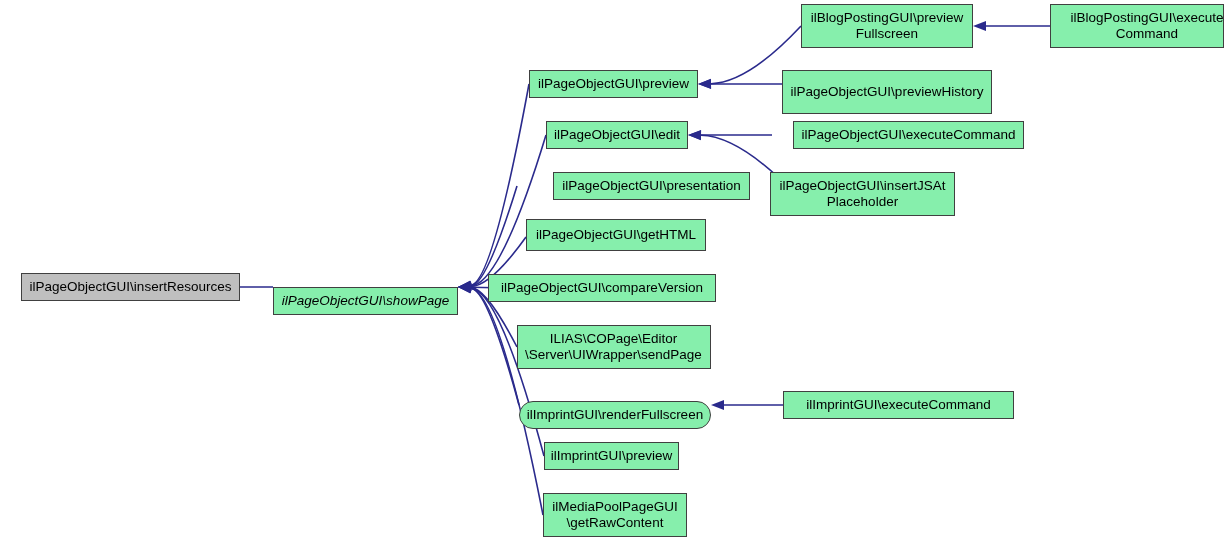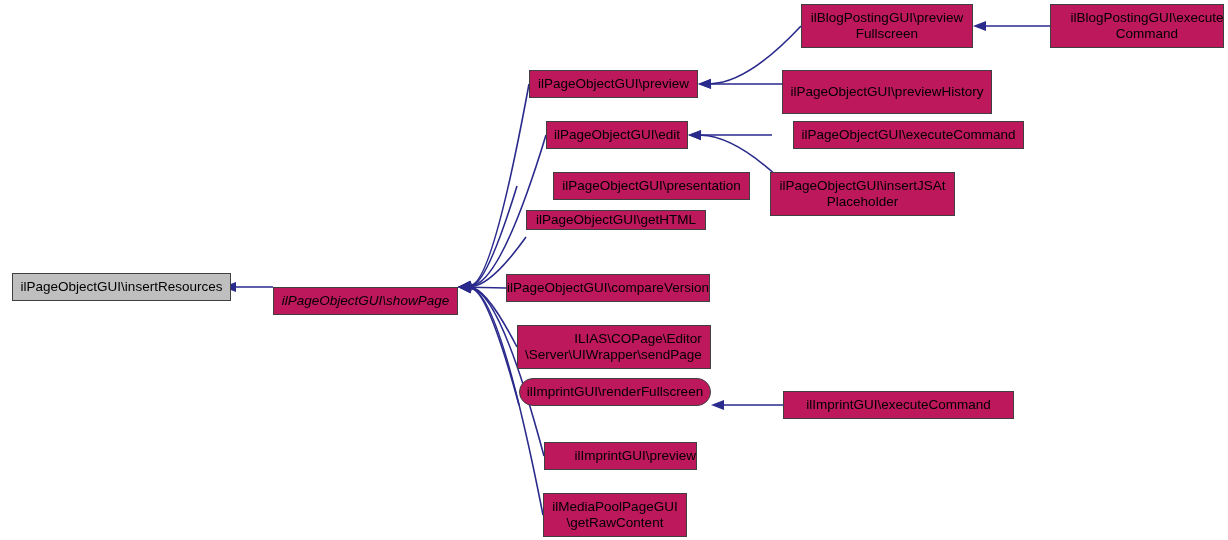--- a/index.html
+++ b/index.html
@@ -20,37 +20,37 @@
     left: 0;
     top: 0;
     width: 1228px;
     height: 540px;
     pointer-events: none;
   }
   .node {
     position: absolute;
     box-sizing: border-box;
     border: 1px solid #404040;
-    background: #be185d;
+    background: #86efac;
     color: #000000;
     font-size: 13.5px;
     line-height: 16px;
     display: flex;
     align-items: center;
     justify-content: center;
     text-align: center;
     white-space: pre;
     z-index: 2;
   }
   .node.highlight {
     background: #bfbfbf;
   }
   .node.leftalign {
     justify-content: flex-start;
-    text-align: right;
+    text-align: center;
     padding-left: 7px;
   }
   .node-label {
     display: block;
     white-space: pre;
   }
 </style>
 </head>
 <body>
 
@@ -115,31 +115,31 @@
       <g>
         <path d="M1050,26 L986,26" stroke="#2a2a8c" stroke-width="1.6" fill="none"></path>
         <polygon points="973,26 986,21 986,31" fill="#2a2a8c"></polygon>
       </g>
       <g>
         <path d="M783,405 L724,405" stroke="#2a2a8c" stroke-width="1.6" fill="none"></path>
         <polygon points="711,405 724,400 724,410" fill="#2a2a8c"></polygon>
       </g>
     </svg>
   <div id="nodes-layer">
-      <div class="node highlight" style="left: 12px; top: 273px; width: 219px; height: 28px;"><span class="node-label">ilPageObjectGUI\insertResources</span></div>
+      <div class="node highlight" style="left: 21px; top: 273px; width: 219px; height: 28px;"><span class="node-label">ilPageObjectGUI\insertResources</span></div>
       <div class="node" style="left: 273px; top: 287px; width: 185px; height: 28px; font-style: italic;"><span class="node-label">ilPageObjectGUI\showPage</span></div>
       <div class="node" style="left: 529px; top: 70px; width: 169px; height: 28px;"><span class="node-label">ilPageObjectGUI\preview</span></div>
       <div class="node" style="left: 546px; top: 121px; width: 142px; height: 28px;"><span class="node-label">ilPageObjectGUI\edit</span></div>
       <div class="node" style="left: 517px; top: 172px; width: 197px; height: 28px; margin-left: 36px;"><span class="node-label">ilPageObjectGUI\presentation</span></div>
-      <div class="node" style="left: 526px; top: 210px; width: 180px; height: 20px;"><span class="node-label">ilPageObjectGUI\getHTML</span></div>
-      <div class="node" style="left: 506px; top: 274px; width: 204px; height: 28px;"><span class="node-label">ilPageObjectGUI\compareVersion</span></div>
+      <div class="node" style="left: 526px; top: 219px; width: 180px; height: 32px;"><span class="node-label">ilPageObjectGUI\getHTML</span></div>
+      <div class="node" style="left: 488px; top: 274px; width: 228px; height: 28px;"><span class="node-label">ilPageObjectGUI\compareVersion</span></div>
       <div class="node leftalign" style="left: 517px; top: 325px; width: 194px; height: 44px;"><span class="node-label">ILIAS\COPage\Editor
 \Server\UIWrapper\sendPage</span></div>
-      <div class="node" style="left: 519px; top: 378px; width: 192px; height: 28px; border-radius: 14px;"><span class="node-label">ilImprintGUI\renderFullscreen</span></div>
-      <div class="node" style="left: 544px; top: 442px; width: 153px; height: 28px; justify-content: flex-end;"><span class="node-label">ilImprintGUI\preview</span></div>
+      <div class="node" style="left: 519px; top: 401px; width: 192px; height: 28px; border-radius: 14px;"><span class="node-label">ilImprintGUI\renderFullscreen</span></div>
+      <div class="node" style="left: 544px; top: 442px; width: 135px; height: 28px;"><span class="node-label">ilImprintGUI\preview</span></div>
       <div class="node" style="left: 543px; top: 493px; width: 144px; height: 44px;"><span class="node-label">ilMediaPoolPageGUI
 \getRawContent</span></div>
       <div class="node" style="left: 801px; top: 4px; width: 172px; height: 44px;"><span class="node-label">ilBlogPostingGUI\preview
 Fullscreen</span></div>
       <div class="node" style="left: 782px; top: 70px; width: 210px; height: 44px;"><span class="node-label">ilPageObjectGUI\previewHistory</span></div>
       <div class="node" style="left: 772px; top: 121px; width: 231px; height: 28px; margin-left: 21px;"><span class="node-label">ilPageObjectGUI\executeCommand</span></div>
       <div class="node" style="left: 770px; top: 172px; width: 185px; height: 44px;"><span class="node-label">ilPageObjectGUI\insertJSAt
 Placeholder</span></div>
       <div class="node" style="left: 783px; top: 391px; width: 231px; height: 28px;"><span class="node-label">ilImprintGUI\executeCommand</span></div>
       <div class="node" style="left: 1050px; top: 4px; width: 174px; height: 44px; padding-left: 20px;"><span class="node-label">ilBlogPostingGUI\execute

